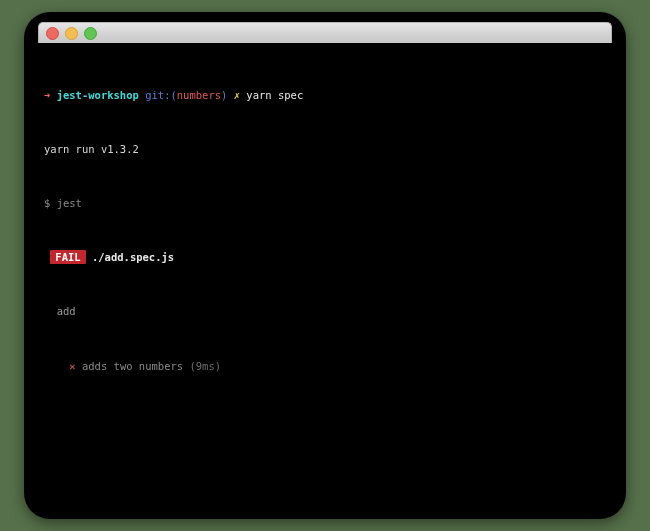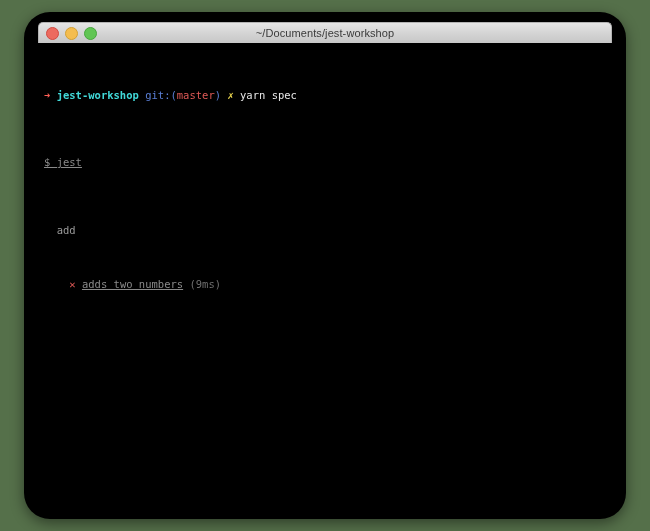--- a/index.html
+++ b/index.html
@@ -88,21 +88,21 @@
   .term .line { white-space: pre; min-height: 13.55px; }
 
   
   .c-red      { color: #e05a57; }
   .c-brred    { color: #ff5f56; }
   .c-bryellow { color: #e8d44d; }
   .c-blue     { color: #5a7fd6; text-align: right; }
   .c-brcyan   { color: #41d9d9; }
   .c-white    { color: #e8e8e8; }
   .c-dim      { color: #6f6f6f; }
-  .c-dim2     { color: #8a8a8a; text-decoration: underline; }
+  .c-dim2     { color: #8a8a8a; }
   .c-grey     { color: #9a9a9a; }
   .b { font-weight: bold; text-align: right; }
 
   .fail-badge {
     background: #c1272d;
     color: #ffffff;
     font-weight: bold;
     padding: 1px 5px;
     border-radius: 1px;
   }
@@ -111,30 +111,31 @@
 <body>
 
 <div class="window">
 
   <div class="titlebar">
     <div class="lights">
       <span class="light red"></span>
       <span class="light yellow"></span>
       <span class="light green"></span>
     </div>
-    <div class="title-text">~/Documents/jest-workshop</div>
   </div>
 
   <div class="term">
 
-    <div class="line"><span class="c-brred">➜</span> <span class="c-brcyan b">jest-workshop</span> <span class="c-blue">git:(</span><span class="c-red">master</span><span class="c-blue">)</span> <span class="c-bryellow">✗</span> <span class="c-white">yarn spec</span></div>
+    <div class="line"><span class="c-brred">➜</span> <span class="c-brcyan b">jest-workshop</span> <span class="c-blue">git:(</span><span class="c-red">numbers</span><span class="c-blue">)</span> <span class="c-bryellow">✗</span> <span class="c-white">yarn spec</span></div>
 
+    <div class="line">yarn run v1.3.2</div>
 
     <div class="line c-dim2">$ jest</div>
 
+    <div class="line"> <span class="fail-badge">FAIL</span> <span class="c-white b">./add.spec.js</span></div>
 
     <div class="line c-grey">  <span>add</span></div>
 
     <div class="line">    <span class="c-red">✕</span> <span class="c-dim2">adds two numbers</span> <span class="c-dim">(9ms)</span></div>
 
     <div class="line"> </div>
 
 
     
     

